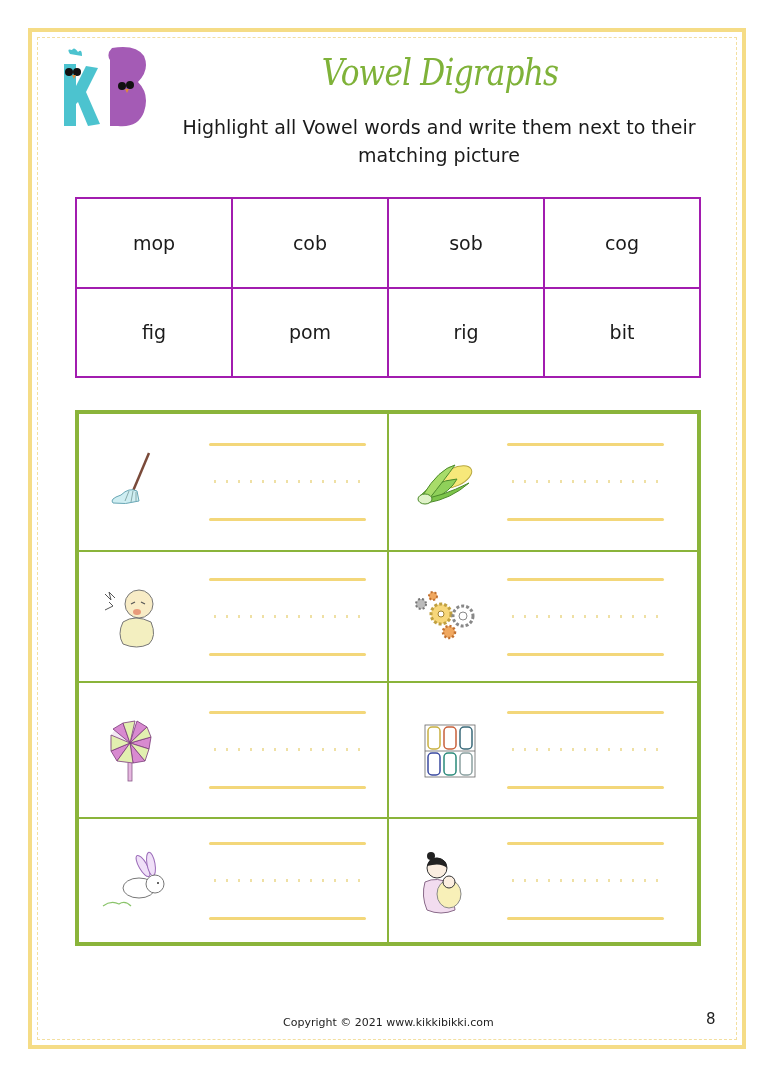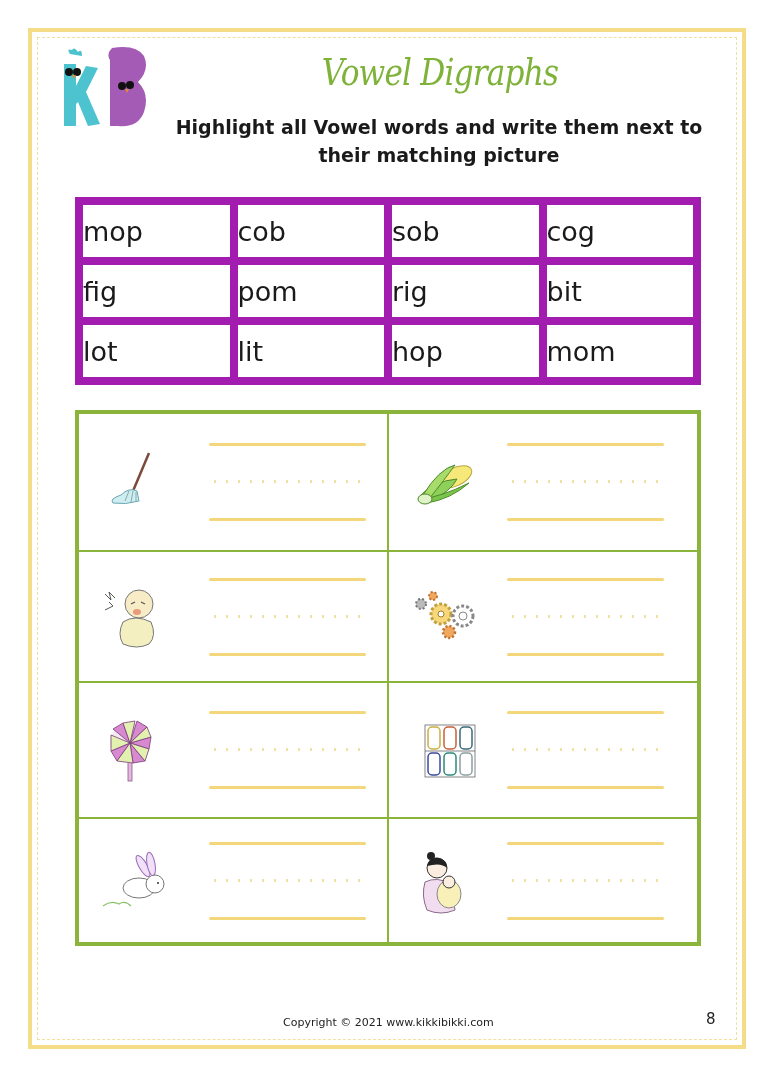--- a/index.html
+++ b/index.html
@@ -17,30 +17,30 @@
 
   .logo { position: absolute; left: 52px; top: 46px; width: 100px; height: 84px; }
 
   .title {
     position: absolute; left: 250px; top: 50px; width: 380px; text-align: center;
     font-family: "DejaVu Serif", serif; font-style: italic; font-size: 38px;
     color: #7fb239; letter-spacing: -1px; transform: scaleX(0.82); transform-origin: center;
   }
   .instructions {
     position: absolute; left: 150px; top: 113px; width: 578px; text-align: center;
-    font-size: 19px; line-height: 28px; color: #1a1a1a; font-weight: bold;
+    font-size: 19px; line-height: 28px; color: #1a1a1a;
   }
 
   .word-table {
     position: absolute; left: 75px; top: 197px; width: 626px; height: 181px;
     border-collapse: collapse; table-layout: fixed;
   }
   .word-table td {
-    border: 8px solid #a21caf; vertical-align: middle;
-    font-size: 27px; height: 60px; color: #1a1a1a;
+    border: 2px solid #a21caf; text-align: center; vertical-align: middle;
+    font-size: 19px; height: 60px; color: #1a1a1a;
   }
 
   .pic-grid {
     position: absolute; left: 75px; top: 410px; width: 626px; height: 536px;
     border: 3px solid #8ab43a;
     display: grid; grid-template-columns: 1fr 1fr; grid-template-rows: 138px 131px 136px 1fr;
   }
   .pic-cell { position: relative; border: 1.5px solid #8ab43a; }
   .pic {
     position: absolute; left: 22px; top: 50%; transform: translateY(-50%);
@@ -94,26 +94,20 @@
     <td>cob</td>
     <td>sob</td>
     <td>cog</td>
   </tr>
   <tr>
     <td>fig</td>
     <td>pom</td>
     <td>rig</td>
     <td>bit</td>
   </tr>
-  <tr>
-    <td>lot</td>
-    <td>lit</td>
-    <td>hop</td>
-    <td>mom</td>
-  </tr>
 </tbody>
   </table>
 
 <div class="pic-grid">
 
   <div class="pic-cell">
     <svg class="pic" viewBox="0 0 70 70">
       <line x1="48" y1="6" x2="32" y2="44" stroke="#7a4a3a" stroke-width="2.5"></line>
       <path d="M20 48 Q28 40 36 44 L38 54 Q24 58 12 56 Q8 52 20 48 Z" fill="#cfeef2" stroke="#6aa7b5" stroke-width="1"></path>
       <path d="M28 44 L24 54 M32 44 L30 55 M35 45 L35 54" stroke="#8aa" stroke-width="1"></path>

